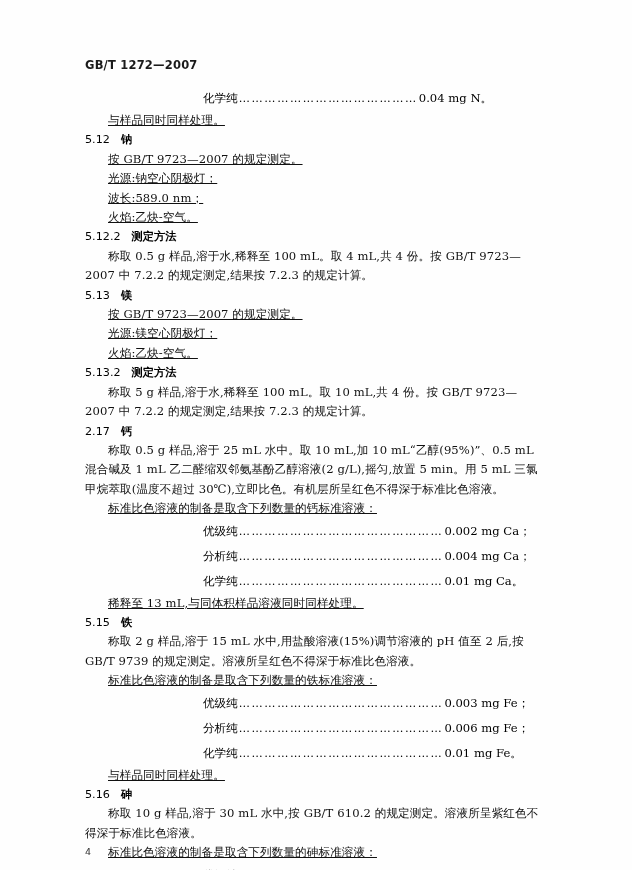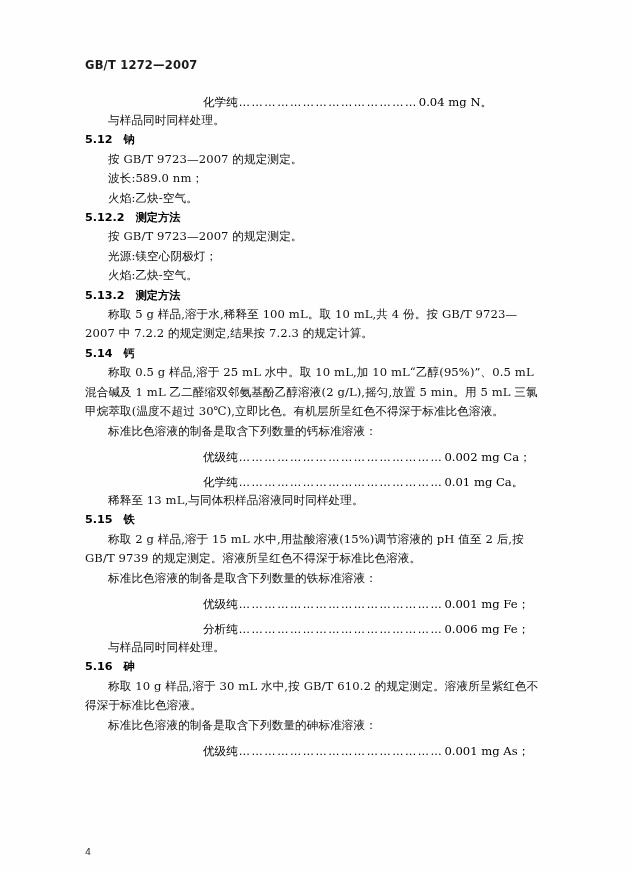--- a/index.html
+++ b/index.html
@@ -55,34 +55,33 @@
   .heading {
     font-family: "DejaVu Sans", "Liberation Sans", sans-serif;
     font-weight: bold;
     font-size: 11.2px;
     line-height: 19.4px;
     color: #000000;
     white-space: nowrap;
   }
   .heading .num {
     font-family: "DejaVu Sans", "Liberation Sans", sans-serif;
-    font-weight: bold;
+    font-weight: normal;
   }
   .heading .ttl {
     margin-left: 11px;
   }
-  .indent1 { padding-left: 23px; }
+  .indent1 { padding-left: 23px; text-decoration: underline; }
   .hang { text-indent: 23px; }
   .leader-row {
     display: block;
     padding-left: 118px;
     font-size: 11.6px;
-    line-height: 16px;
+    line-height: 24px;
     white-space: nowrap;
-    margin-top: 8px;
   }
   .leader-row .lbl { }
   .leader-row .dots {
     letter-spacing: 1.6px;
     font-size: 11.2px;
     margin: 0 1px;
   }
   .leader-row .val { }
   .pageno {
     position: absolute;
@@ -105,60 +104,71 @@
     <div class="leader-row">
       <span class="lbl">化学纯</span><span class="dots">……………………………………</span><span class="val">0.04 mg N。</span>
     </div>
     <div class="line indent1">与样品同时同样处理。</div>
 
     <div class="heading">
       <span class="num">5.12</span><span class="ttl">钠</span>
     </div>
     <div class="line indent1">按 GB/T 9723—2007 的规定测定。</div>
 
+    <div class="line indent1">光源:钠空心阴极灯；</div>
     <div class="line indent1">波长:589.0 nm；</div>
     <div class="line indent1">火焰:乙炔-空气。</div>
 
     <div class="heading">
       <span class="num">5.12.2</span><span class="ttl">测定方法</span>
     </div>
+    <div class="wrap hang">称取 0.5 g 样品,溶于水,稀释至 100 mL。取 4 mL,共 4 份。按 GB/T 9723—2007 中 7.2.2 的规定测定,结果按 7.2.3 的规定计算。</div>
 
+    <div class="heading">
+      <span class="num">5.13</span><span class="ttl">镁</span>
+    </div>
     <div class="line indent1">按 GB/T 9723—2007 的规定测定。</div>
 
     <div class="line indent1">光源:镁空心阴极灯；</div>
     <div class="line indent1">火焰:乙炔-空气。</div>
 
     <div class="heading">
       <span class="num">5.13.2</span><span class="ttl">测定方法</span>
     </div>
     <div class="wrap hang">称取 5 g 样品,溶于水,稀释至 100 mL。取 10 mL,共 4 份。按 GB/T 9723—2007 中 7.2.2 的规定测定,结果按 7.2.3 的规定计算。</div>
 
     <div class="heading">
-      <span class="num">5.14</span><span class="ttl">钙</span>
+      <span class="num">2.17</span><span class="ttl">钙</span>
     </div>
     <div class="wrap hang">称取 0.5 g 样品,溶于 25 mL 水中。取 10 mL,加 10 mL“乙醇(95%)”、0.5 mL 混合碱及 1 mL 乙二醛缩双邻氨基酚乙醇溶液(2 g/L),摇匀,放置 5 min。用 5 mL 三氯甲烷萃取(温度不超过 30℃),立即比色。有机层所呈红色不得深于标准比色溶液。</div>
     <div class="line indent1">标准比色溶液的制备是取含下列数量的钙标准溶液：</div>
     <div class="leader-row">
       <span class="lbl">优级纯</span><span class="dots">…………………………………………</span><span class="val">0.002 mg Ca；</span>
+    </div>
+    <div class="leader-row">
+      <span class="lbl">分析纯</span><span class="dots">…………………………………………</span><span class="val">0.004 mg Ca；</span>
     </div>
     <div class="leader-row">
       <span class="lbl">化学纯</span><span class="dots">…………………………………………</span><span class="val">0.01 mg Ca。</span>
     </div>
     <div class="line indent1">稀释至 13 mL,与同体积样品溶液同时同样处理。</div>
 
     <div class="heading">
       <span class="num">5.15</span><span class="ttl">铁</span>
     </div>
     <div class="wrap hang">称取 2 g 样品,溶于 15 mL 水中,用盐酸溶液(15%)调节溶液的 pH 值至 2 后,按 GB/T 9739 的规定测定。溶液所呈红色不得深于标准比色溶液。</div>
     <div class="line indent1">标准比色溶液的制备是取含下列数量的铁标准溶液：</div>
     <div class="leader-row">
-      <span class="lbl">优级纯</span><span class="dots">…………………………………………</span><span class="val">0.001 mg Fe；</span>
+      <span class="lbl">优级纯</span><span class="dots">…………………………………………</span><span class="val">0.003 mg Fe；</span>
     </div>
     <div class="leader-row">
       <span class="lbl">分析纯</span><span class="dots">…………………………………………</span><span class="val">0.006 mg Fe；</span>
+    </div>
+    <div class="leader-row">
+      <span class="lbl">化学纯</span><span class="dots">…………………………………………</span><span class="val">0.01 mg Fe。</span>
     </div>
     <div class="line indent1">与样品同时同样处理。</div>
 
     <div class="heading">
       <span class="num">5.16</span><span class="ttl">砷</span>
     </div>
     <div class="wrap hang">称取 10 g 样品,溶于 30 mL 水中,按 GB/T 610.2 的规定测定。溶液所呈紫红色不得深于标准比色溶液。</div>
     <div class="line indent1">标准比色溶液的制备是取含下列数量的砷标准溶液：</div>
     <div class="leader-row">
       <span class="lbl">优级纯</span><span class="dots">…………………………………………</span><span class="val">0.001 mg As；</span>

